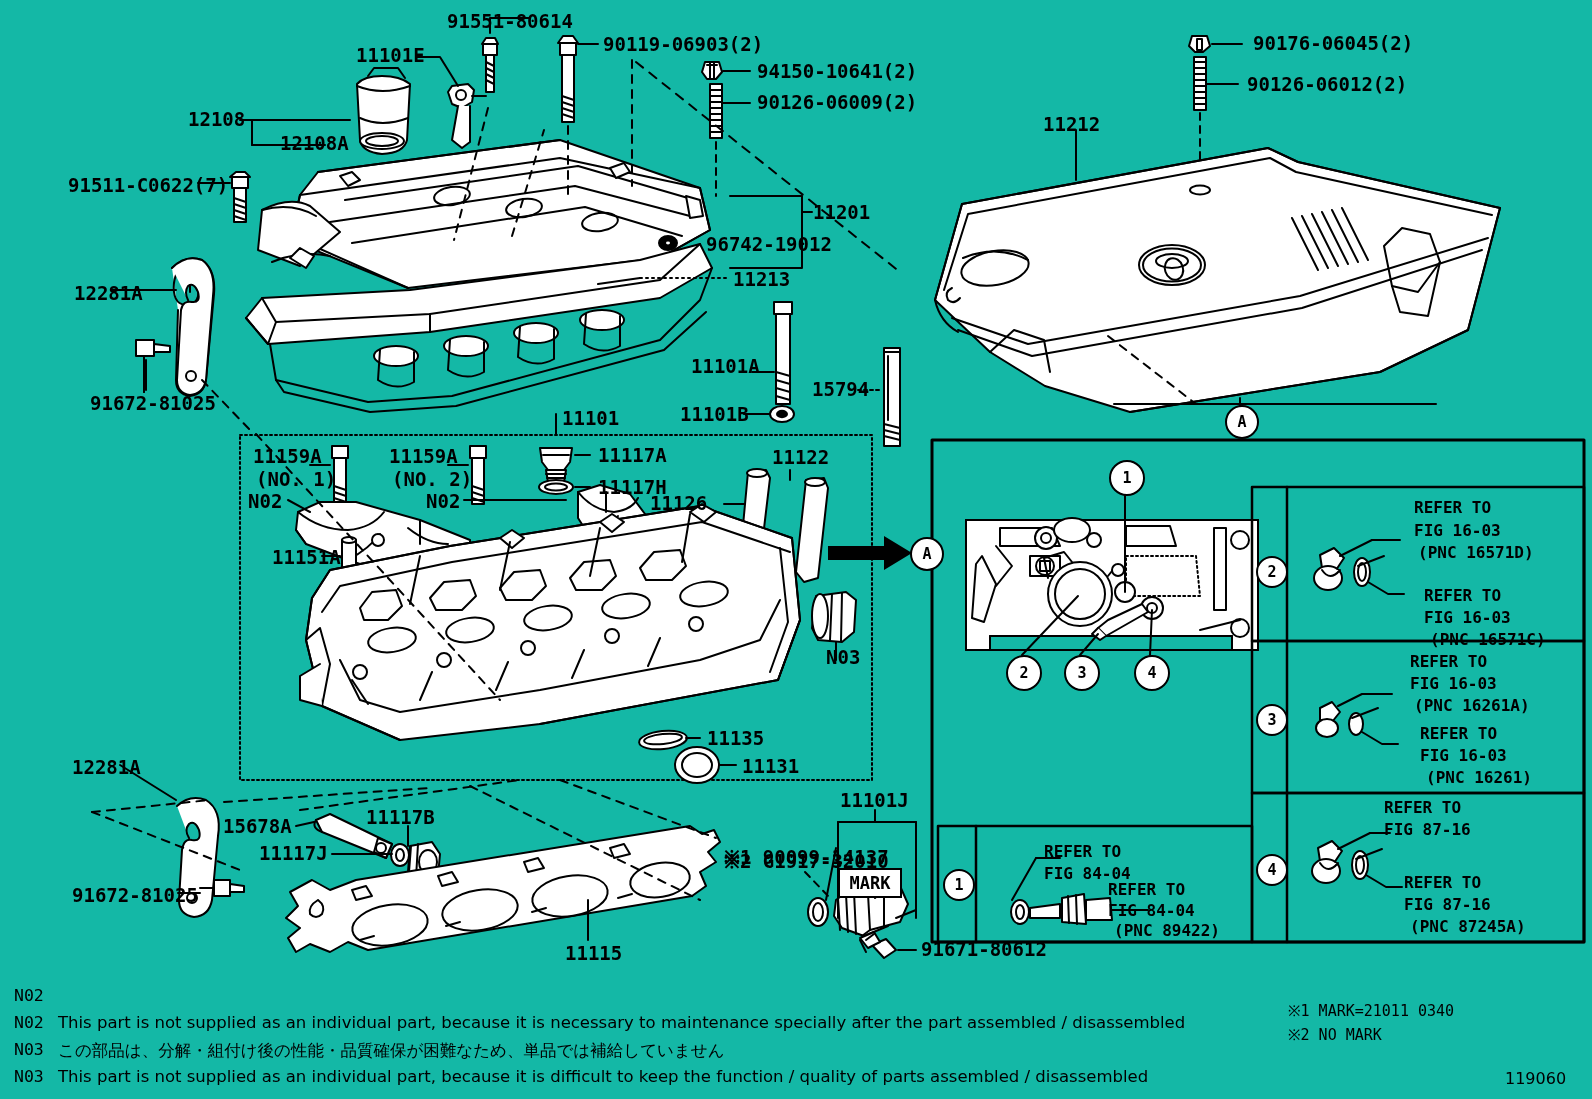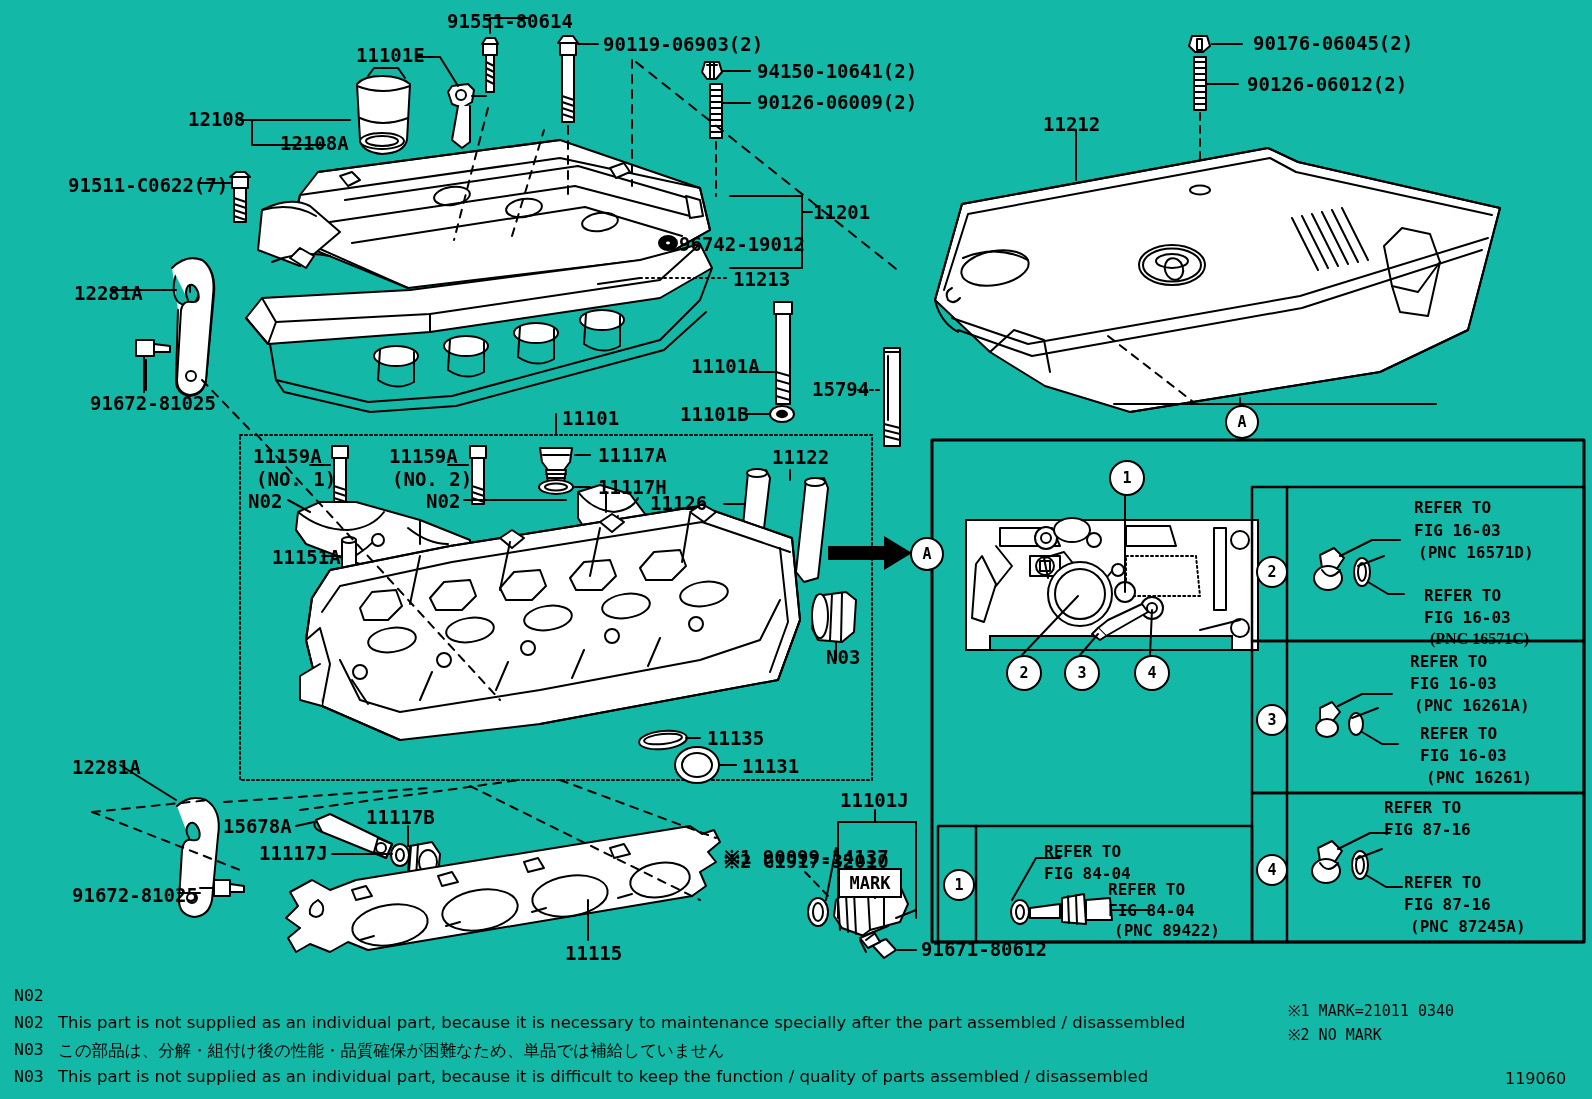--- a/index.html
+++ b/index.html
@@ -629,21 +629,21 @@
   <div class="lbl" style="left:603px; top:35px;">90119-06903(2)</div>
   <div class="lbl" style="left:757px; top:62px;">94150-10641(2)</div>
   <div class="lbl" style="left:757px; top:93px;">90126-06009(2)</div>
   <div class="lbl" style="left:1253px; top:34px;text-align:right;">90176-06045(2)</div>
   <div class="lbl" style="left:1247px; top:75px;">90126-06012(2)</div>
   <div class="lbl" style="left:1043px; top:115px;">11212</div>
   <div class="lbl" style="left:188px; top:110px;">12108</div>
   <div class="lbl" style="left:273px; top:134px;margin-left:7px;">12108A</div>
   <div class="lbl" style="left:68px; top:176px;">91511-C0622(7)</div>
   <div class="lbl" style="left:813px; top:203px;">11201</div>
-  <div class="lbl" style="left:679px; top:235px;">96742-19012</div>
+  <div class="lbl" style="left:706px; top:235px;">96742-19012</div>
   <div class="lbl" style="left:733px; top:270px;">11213</div>
   <div class="lbl" style="left:74px; top:284px;">12281A</div>
   <div class="lbl" style="left:90px; top:394px;">91672-81025</div>
   <div class="lbl" style="left:691px; top:357px;">11101A</div>
   <div class="lbl" style="left:812px; top:380px;">15794</div>
   <div class="lbl" style="left:680px; top:405px;">11101B</div>
   <div class="lbl" style="left:538px; top:409px;margin-left:24px;">11101</div>
 
   <div class="lbl" style="left:253px; top:447px;">11159A</div>
   <div class="lbl sm" style="left:256px; top:470px;">(NO. 1)</div>
@@ -688,21 +688,21 @@
   <div class="refcell" style="left:1044px; top:864px;">FIG 84-04</div>
   <div class="refcell" style="left:1108px; top:880px;">REFER TO</div>
   <div class="refcell" style="left:1108px; top:901px;">FIG 84-04</div>
   <div class="refcell" style="left:1114px; top:921px;">(PNC 89422)</div>
 
   <div class="refcell" style="left:1414px; top:498px;">REFER TO</div>
   <div class="refcell" style="left:1414px; top:521px;">FIG 16-03</div>
   <div class="refcell" style="left:1418px; top:543px;">(PNC 16571D)</div>
   <div class="refcell" style="left:1424px; top:586px;">REFER TO</div>
   <div class="refcell" style="left:1424px; top:608px;">FIG 16-03</div>
-  <div class="refcell" style="left:1430px; top:630px;font-family:Liberation Serif, serif;">(PNC 16571C)</div>
+  <div class="refcell" style="left:1430px; top:630px;">(PNC 16571C)</div>
 
   <div class="refcell" style="left:1410px; top:652px;">REFER TO</div>
   <div class="refcell" style="left:1410px; top:674px;">FIG 16-03</div>
   <div class="refcell" style="left:1414px; top:696px;">(PNC 16261A)</div>
   <div class="refcell" style="left:1420px; top:724px;">REFER TO</div>
   <div class="refcell" style="left:1420px; top:746px;">FIG 16-03</div>
   <div class="refcell" style="left:1426px; top:768px;">(PNC 16261)</div>
 
   <div class="refcell" style="left:1384px; top:798px;">REFER TO</div>
   <div class="refcell" style="left:1384px; top:820px;">FIG 87-16</div>

